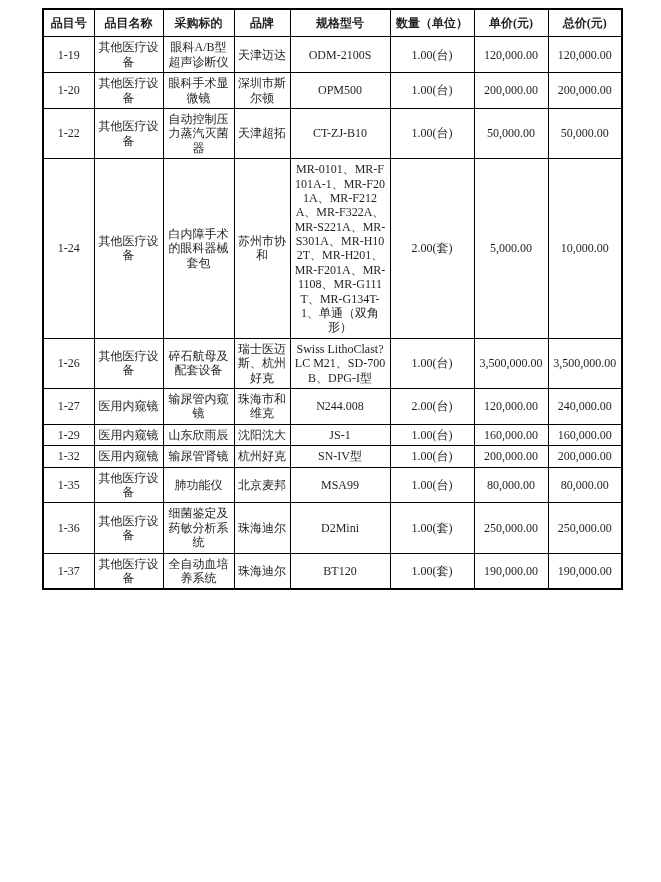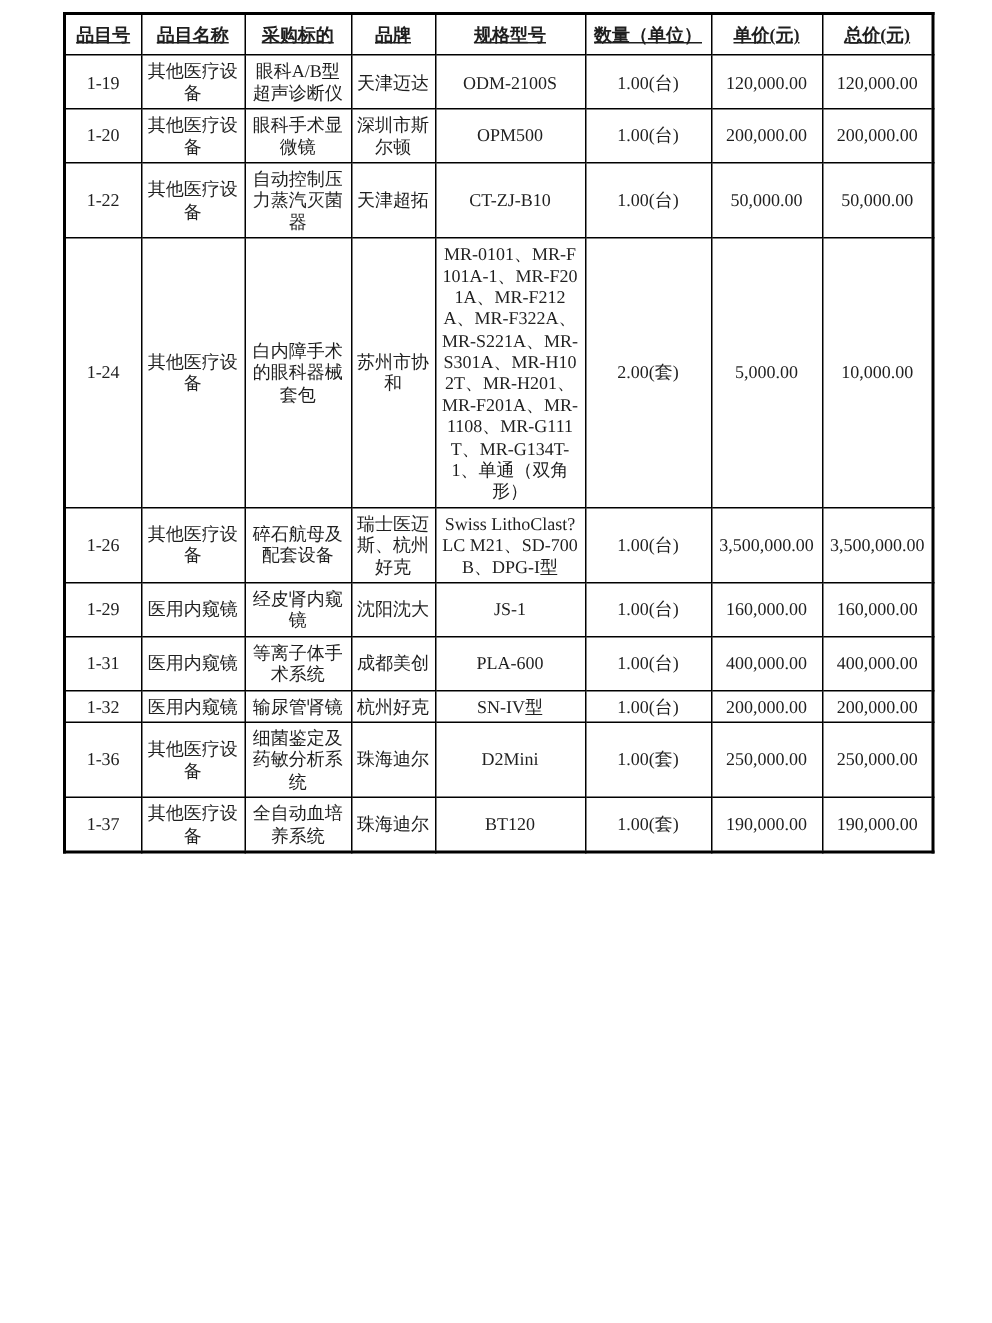--- a/index.html
+++ b/index.html
@@ -35,21 +35,20 @@
     text-align: center;
     vertical-align: middle;
     word-break: break-all;
     overflow-wrap: break-word;
   }
   table.proc-table th {
     font-weight: bold;
     font-size: 12px;
     padding: 6px 2px;
     white-space: nowrap;
-    text-decoration: underline;
   }
   td.col-unit_price, td.col-total_price {
     text-align: right;
     padding-right: 6px;
     margin-left: 16px;
   }
   td.col-item_no, td.col-quantity {
     white-space: nowrap;
     margin-left: 20px;
   }
@@ -127,48 +126,58 @@
           <td class="col-item_no">1-26</td>
           <td class="col-item_category">其他医疗设备</td>
           <td class="col-target">碎石航母及配套设备</td>
           <td class="col-brand">瑞士医迈斯、杭州好克</td>
           <td class="col-spec">Swiss LithoClast?LC M21、SD-700B、DPG-I型</td>
           <td class="col-quantity">1.00(台)</td>
           <td class="col-unit_price">3,500,000.00</td>
           <td class="col-total_price">3,500,000.00</td>
         </tr>
         <tr>
+          <td class="col-item_no">1-27</td>
+          <td class="col-item_category">医用内窥镜</td>
+          <td class="col-target">输尿管内窥镜</td>
+          <td class="col-brand">珠海市和维克</td>
+          <td class="col-spec">N244.008</td>
+          <td class="col-quantity">2.00(台)</td>
+          <td class="col-unit_price">120,000.00</td>
+          <td class="col-total_price">240,000.00</td>
+        </tr>
+        <tr>
           <td class="col-item_no">1-29</td>
           <td class="col-item_category">医用内窥镜</td>
-          <td class="col-target">经皮肾内窥镜</td>
+          <td class="col-target">山东欣雨辰</td>
           <td class="col-brand">沈阳沈大</td>
           <td class="col-spec">JS-1</td>
           <td class="col-quantity">1.00(台)</td>
           <td class="col-unit_price">160,000.00</td>
           <td class="col-total_price">160,000.00</td>
-        </tr>
-        <tr>
-          <td class="col-item_no">1-31</td>
-          <td class="col-item_category">医用内窥镜</td>
-          <td class="col-target">等离子体手术系统</td>
-          <td class="col-brand">成都美创</td>
-          <td class="col-spec">PLA-600</td>
-          <td class="col-quantity">1.00(台)</td>
-          <td class="col-unit_price">400,000.00</td>
-          <td class="col-total_price">400,000.00</td>
         </tr>
         <tr>
           <td class="col-item_no">1-32</td>
           <td class="col-item_category">医用内窥镜</td>
           <td class="col-target">输尿管肾镜</td>
           <td class="col-brand">杭州好克</td>
           <td class="col-spec">SN-IV型</td>
           <td class="col-quantity">1.00(台)</td>
           <td class="col-unit_price">200,000.00</td>
           <td class="col-total_price">200,000.00</td>
+        </tr>
+        <tr>
+          <td class="col-item_no">1-35</td>
+          <td class="col-item_category">其他医疗设备</td>
+          <td class="col-target">肺功能仪</td>
+          <td class="col-brand">北京麦邦</td>
+          <td class="col-spec">MSA99</td>
+          <td class="col-quantity">1.00(台)</td>
+          <td class="col-unit_price">80,000.00</td>
+          <td class="col-total_price">80,000.00</td>
         </tr>
         <tr>
           <td class="col-item_no">1-36</td>
           <td class="col-item_category">其他医疗设备</td>
           <td class="col-target">细菌鉴定及药敏分析系统</td>
           <td class="col-brand">珠海迪尔</td>
           <td class="col-spec">D2Mini</td>
           <td class="col-quantity">1.00(套)</td>
           <td class="col-unit_price">250,000.00</td>
           <td class="col-total_price">250,000.00</td>

